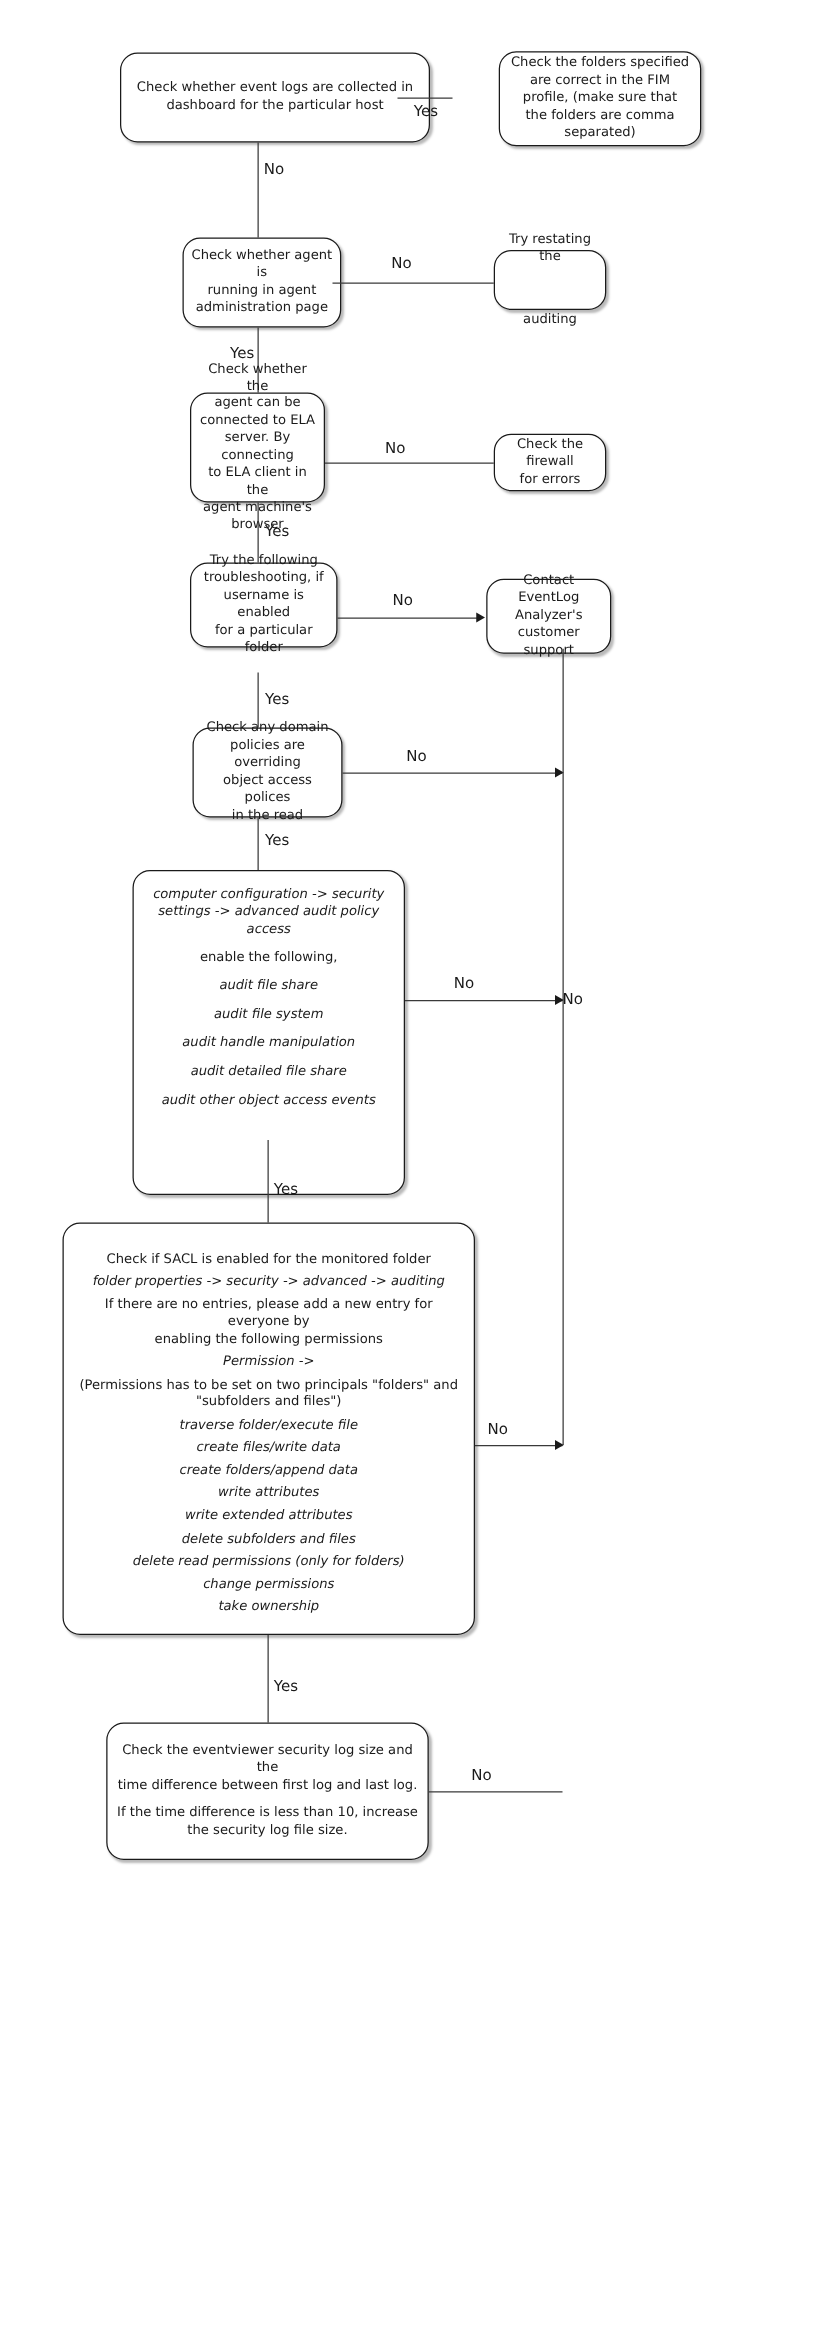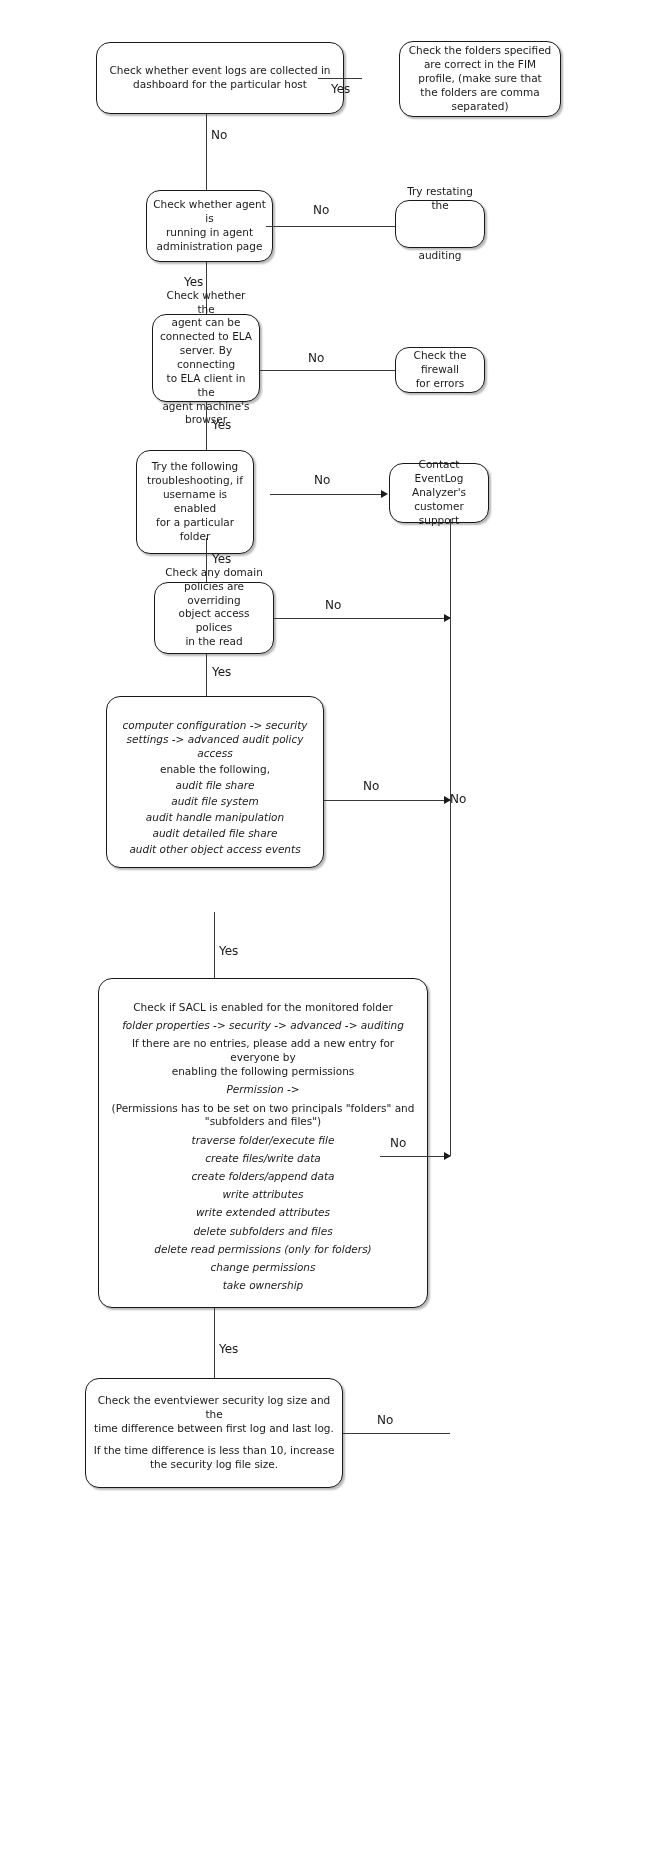--- a/index.html
+++ b/index.html
@@ -115,57 +115,57 @@
   <div class="edge-label" style="left:308px; top:351px;">No</div>
 
   <div class="node" style="left:395px; top:347px; width:90px; height:46px;">
     <span class="ln">Check the firewall</span>
     <span class="ln">for errors</span>
   </div>
 
   <div class="edge v" style="left:206px; top:402px; height:48px;"></div>
   <div class="edge-label" style="left:212px; top:418px;">Yes</div>
 
-  <div class="node" style="left:136px; top:450px; width:118px; height:104px;">
+  <div class="node" style="left:152px; top:450px; width:118px; height:68px;">
     <span class="ln">Try the following</span>
     <span class="ln">troubleshooting, if</span>
     <span class="ln">username is enabled</span>
     <span class="ln">for a particular folder</span>
   </div>
 
   <div class="edge h" style="left:270px; top:494px; width:112px;"></div>
   <div class="arrowhead" style="left:381px; top:490px;"></div>
   <div class="edge-label" style="left:314px; top:473px;">No</div>
 
   <div class="node" style="left:389px; top:463px; width:100px; height:60px;">
     <span class="ln">Contact</span>
     <span class="ln">EventLog Analyzer's</span>
     <span class="ln">customer support</span>
   </div>
 
   <div class="edge v" style="left:206px; top:538px; height:44px;"></div>
   <div class="edge-label" style="left:212px; top:552px;">Yes</div>
 
-  <div class="node" style="left:154px; top:582px; width:120px; height:72px;justify-content:flex-end;">
+  <div class="node" style="left:154px; top:582px; width:120px; height:72px;">
     <span class="ln">Check any domain</span>
     <span class="ln">policies are overriding</span>
     <span class="ln">object access polices</span>
     <span class="ln">in the read</span>
   </div>
 
   <div class="edge h" style="left:274px; top:618px; width:176px;"></div>
   <div class="arrowhead" style="left:444px; top:614px;"></div>
   <div class="edge-label" style="left:325px; top:598px;">No</div>
 
   <div class="edge v" style="left:450px; top:519px; height:637px;"></div>
 
   <div class="edge v" style="left:206px; top:654px; height:42px;"></div>
   <div class="edge-label" style="left:212px; top:665px;">Yes</div>
 
-  <div class="node" style="left:106px; top:696px; width:218px; height:172px; padding:10px 10px; justify-content:flex-start;">
+  <div class="node" style="left:106px; top:696px; width:218px; height:260px; padding:0 10px; justify-content:flex-start;">
     <span class="ln italic" style="margin-top:12px;">computer configuration -&gt; security</span>
     <span class="ln italic">settings -&gt; advanced audit policy</span>
     <span class="ln italic">access</span>
     <span class="gap"></span>
     <span class="ln">enable the following,</span>
     <span class="gap"></span>
     <span class="ln italic">audit file share</span>
     <span class="gap"></span>
     <span class="ln italic">audit file system</span>
     <span class="gap"></span>
@@ -177,21 +177,21 @@
   </div>
 
   <div class="edge h" style="left:324px; top:800px; width:126px;"></div>
   <div class="arrowhead" style="left:444px; top:796px;"></div>
   <div class="edge-label" style="left:363px; top:779px;">No</div>
   <div class="edge-label" style="left:450px; top:792px;">No</div>
 
   <div class="edge v" style="left:214px; top:912px; height:66px;"></div>
   <div class="edge-label" style="left:219px; top:944px;">Yes</div>
 
-  <div class="node" style="left:50px; top:978px; width:330px; height:330px; padding:14px 12px; justify-content:flex-start;margin-left:48px;">
+  <div class="node" style="left:50px; top:978px; width:330px; height:330px; padding:14px 12px; justify-content:flex-start;">
     <span class="ln" style="margin-top:8px;">Check if SACL is enabled for the monitored folder</span>
     <span class="gap"></span>
     <span class="ln italic">folder properties -&gt; security -&gt; advanced -&gt; auditing</span>
     <span class="gap"></span>
     <span class="ln">If there are no entries, please add a new entry for everyone by</span>
     <span class="ln">enabling the following permissions</span>
     <span class="gap"></span>
     <span class="ln italic">Permission -&gt;</span>
     <span class="gap"></span>
     <span class="ln">(Permissions has to be set on two principals "folders" and</span>

